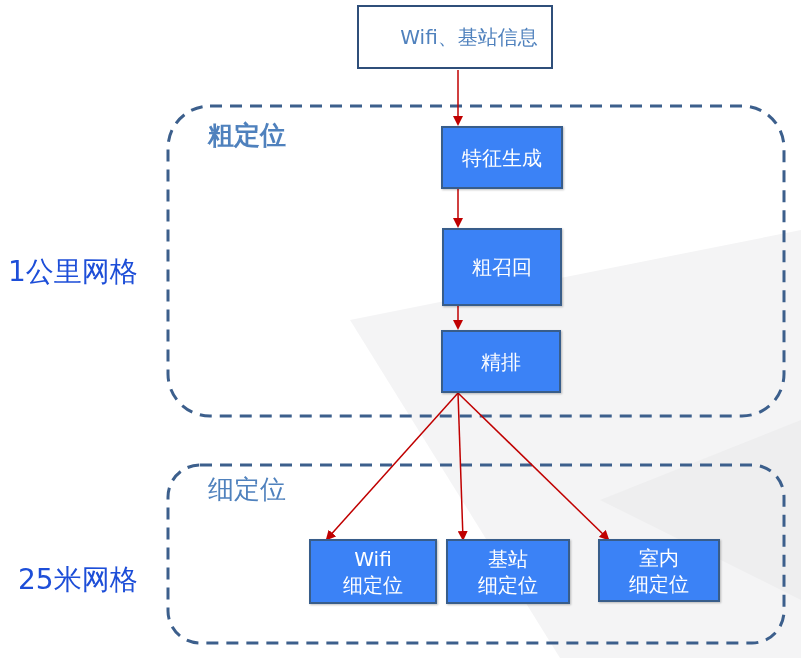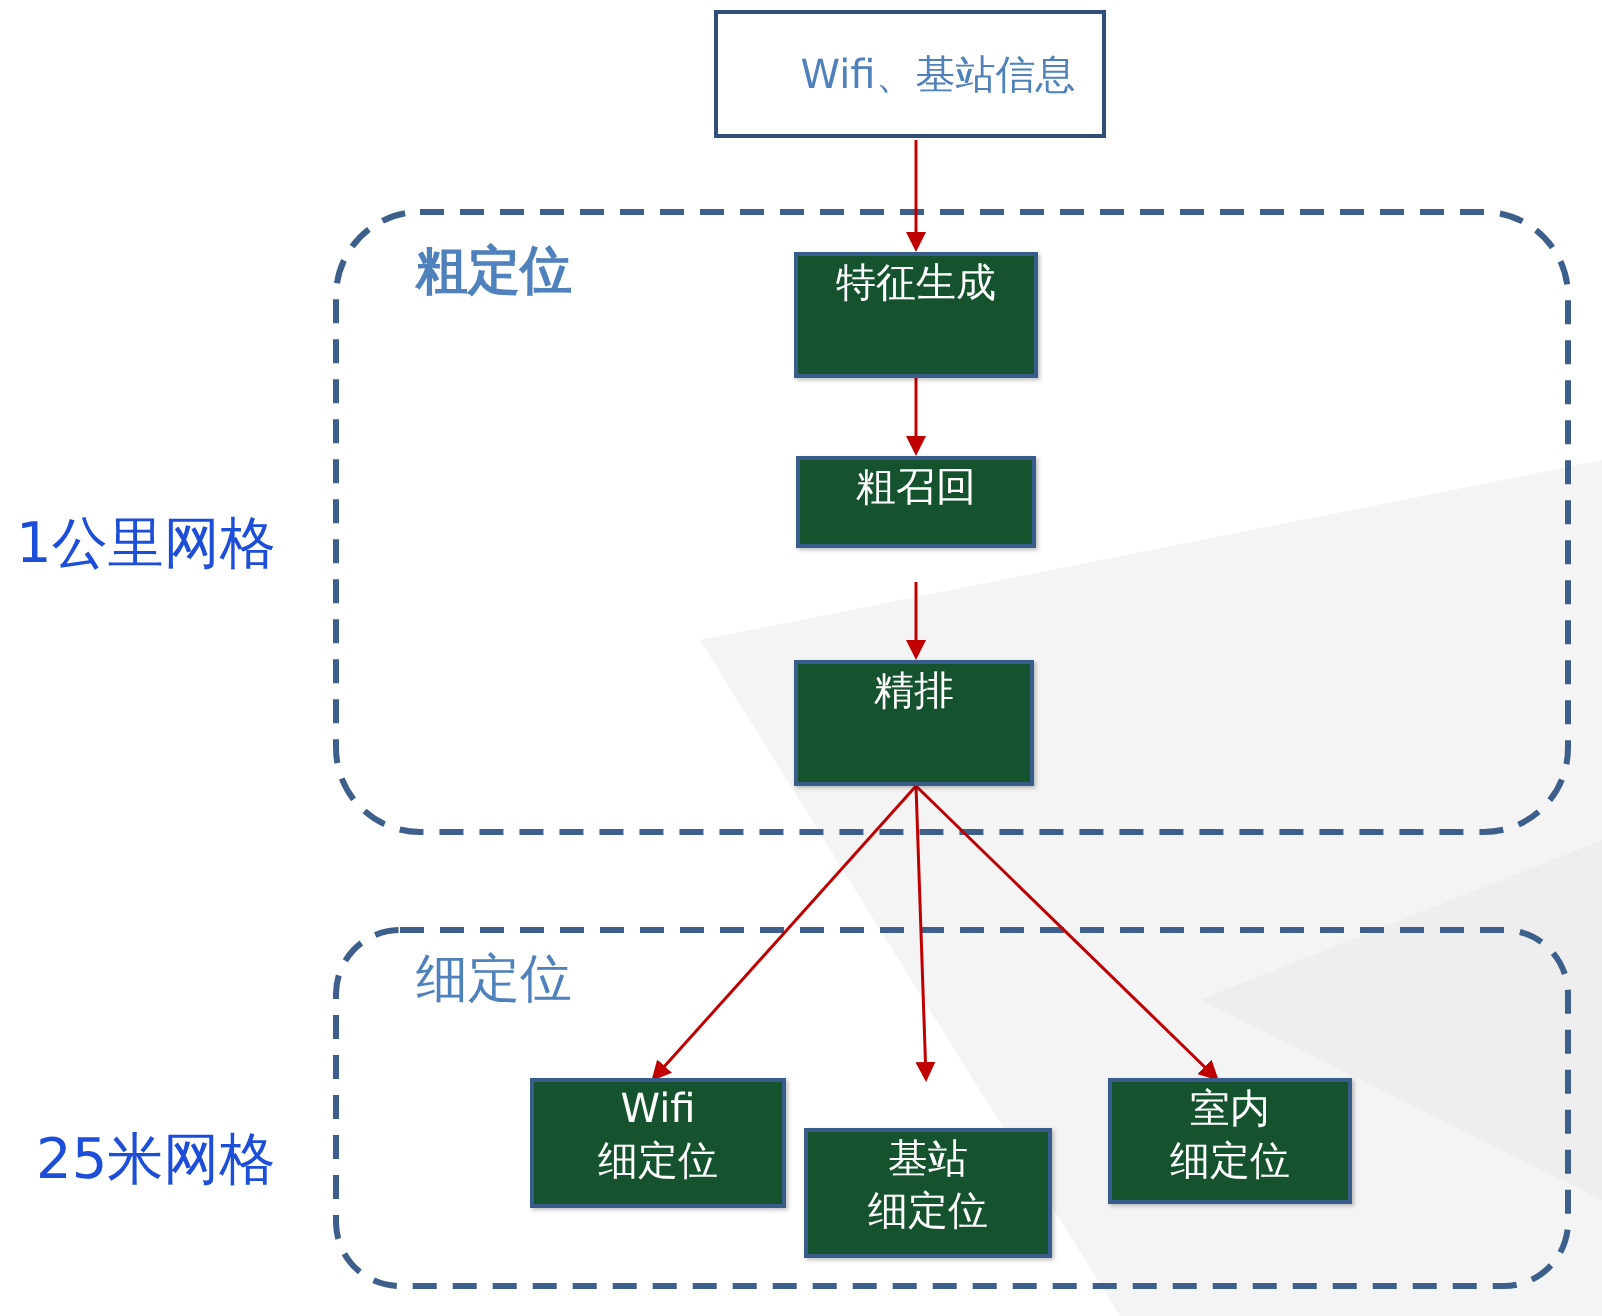--- a/index.html
+++ b/index.html
@@ -1,23 +1,24 @@
 <!DOCTYPE html>
 <html><head>
 <meta charset="utf-8">
 <style>
   html, body { margin: 0; padding: 0; background: #ffffff; }
   body { width: 801px; height: 658px; position: relative; overflow: hidden; font-family: "DejaVu Sans", sans-serif; }
   #bg { position: absolute; left: 0; top: 0; }
   .node {
     position: absolute; box-sizing: border-box;
-    background: #14532d; border: 2px solid #385d8a; color: #ffffff;
-    display: flex; flex-direction: column; align-items: center; 
+    background: #3b82f6; border: 2px solid #385d8a; color: #ffffff;
+    display: flex; flex-direction: column; align-items: center; justify-content: center;
     font-size: 20px; line-height: 26px; text-align: center;
     box-shadow: 1px 1px 2px rgba(0,0,0,0.25);
+    margin-left: 44px;
   }
   .node span { display: block; }
   .source {
     position: absolute; box-sizing: border-box;
     background: #ffffff; border: 2px solid #2f4f7a; color: #4f81bd;
     display: flex; align-items: center; justify-content: center;
     font-size: 20px;
     padding-left: 28px;
   }
   .group-title { position: absolute; color: #4f81bd; font-size: 26px; }
@@ -53,31 +54,31 @@
 
 <div class="group-title" style="left:208px;top:118px;font-weight:bold;">粗定位</div>
 <div class="group-title" style="left:208px;top:472px;">细定位</div>
 
 <div class="side-label" style="left:8px;top:253px;">1公里网格</div>
 <div class="side-label" style="left:18px;top:545px;margin-top:16px;">25米网格</div>
 
 <div class="node" style="left:397px;top:126px;width:122px;height:63px;">
   <span>特征生成</span>
 </div>
-<div class="node" style="left:398px;top:228px;width:120px;height:46px;">
+<div class="node" style="left:398px;top:228px;width:120px;height:78px;">
   <span>粗召回</span>
 </div>
 <div class="node" style="left:397px;top:330px;width:120px;height:63px;">
   <span>精排</span>
 </div>
 
 <div class="node" style="left:265px;top:539px;width:128px;height:65px;">
   <span>Wifi</span>
   <span>细定位</span>
 </div>
-<div class="node" style="left:402px;top:564px;width:124px;height:65px;">
+<div class="node" style="left:402px;top:539px;width:124px;height:65px;">
   <span>基站</span>
   <span>细定位</span>
 </div>
 <div class="node" style="left:554px;top:539px;width:122px;height:63px;">
   <span>室内</span>
   <span>细定位</span>
 </div>
 
 </body></html>

